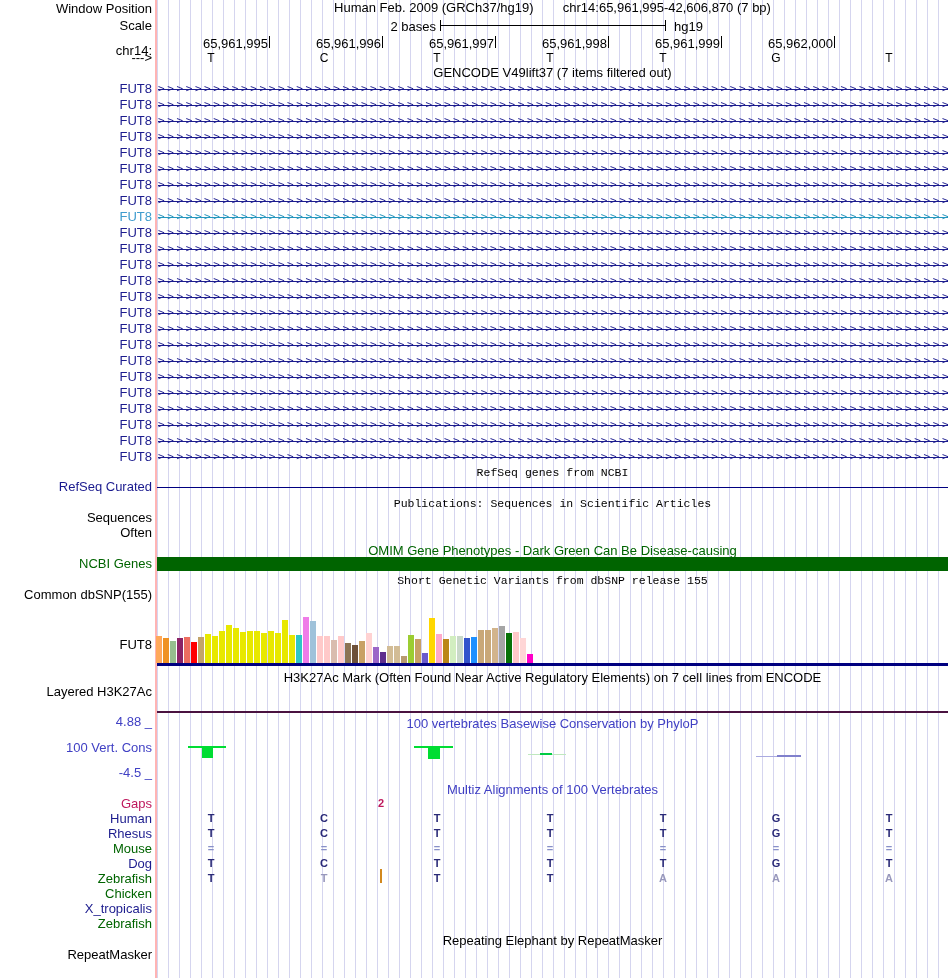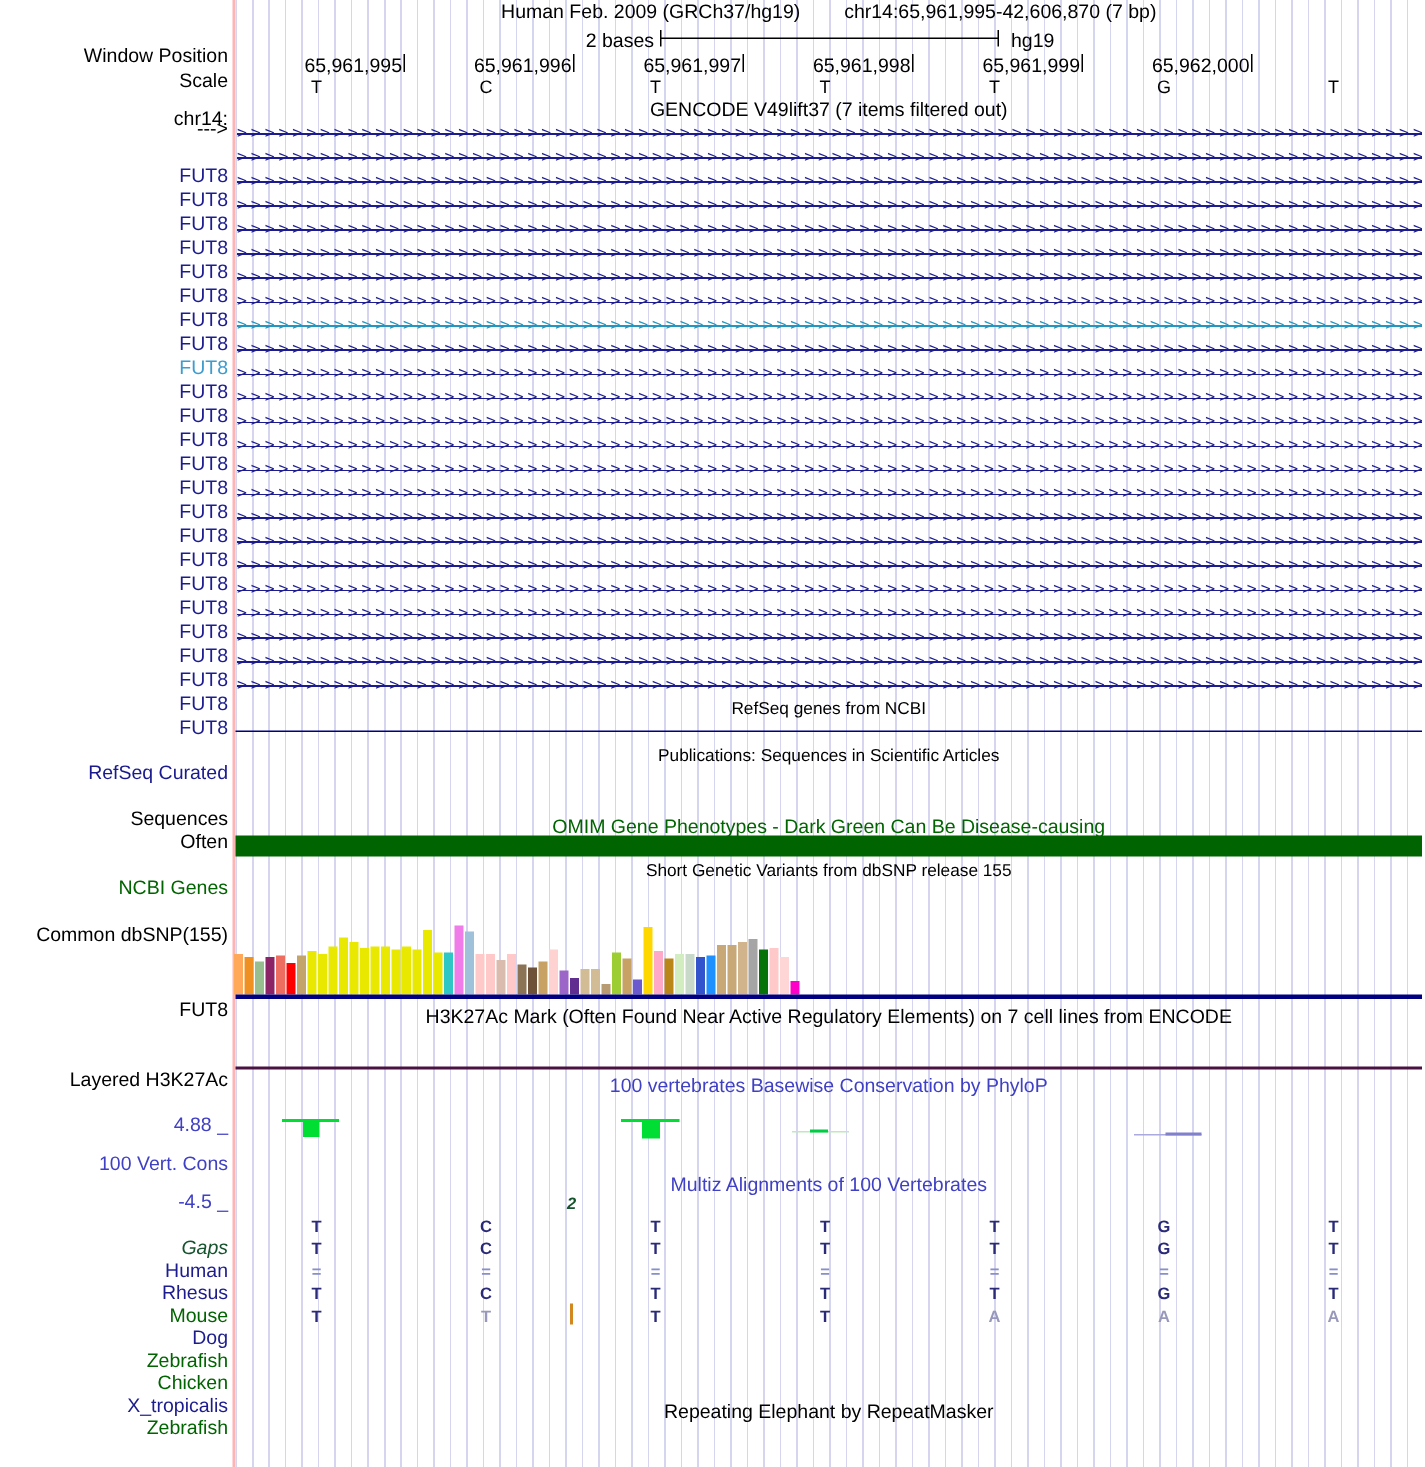--- a/index.html
+++ b/index.html
@@ -2,27 +2,27 @@
 <html><head>
 <meta charset="utf-8">
 <style>
   html,body{margin:0;padding:0;background:#fff;}
   #screen{position:relative;width:950px;height:978px;background:#fff;overflow:hidden;
           font-family:"Liberation Sans",sans-serif;color:#000;}
   .abs{position:absolute;}
   .gridlines{left:157px;top:0;width:791px;height:978px;
     background-image:repeating-linear-gradient(to right,#D5D5EF 0,#D5D5EF 1px,transparent 1px,transparent 11px);}
   .pinkline{left:155px;top:0;width:2px;height:978px;background:#FFB4B4;}
-  .rowlabel{right:798px;text-align:right;white-space:nowrap;font-size:13px;line-height:14px;margin-top:28px;}
+  .rowlabel{right:798px;text-align:right;white-space:nowrap;font-size:13px;line-height:14px;}
   .ctitle{left:157px;width:791px;text-align:center;white-space:nowrap;font-size:13px;line-height:14px;}
-  .small{font-size:11.5px;}
+  .small{font-size:11.5px;font-family:Liberation Mono, monospace;}
   .navy{color:#1A1A8E;}
   .green{color:#006400;}
   .blue{color:#4040C4;}
-  .orange{color:#14532d;font-style:italic;}
+  .orange{color:#be185d;}
   .generow{left:158px;width:790px;height:16px;overflow:hidden;white-space:nowrap;
     font-family:"DejaVu Sans Mono",monospace;font-size:11px;letter-spacing:2.6px;line-height:16px;}
   .hline{height:1px;background:#000080;}
   .coordlbl{font-size:13px;text-align:right;white-space:nowrap;}
   .tick{width:1px;height:12px;background:#000;}
   .baseletter{width:14px;text-align:center;font-size:12px;}
   .mzletter{width:14px;text-align:center;font-size:11px;font-weight:bold;}
   .scale-hline{height:1px;background:#000;top:5px;left:0;right:0;}
   .scale-tick{width:1px;height:11px;background:#000;top:0;}
   .bar{bottom:0;}

